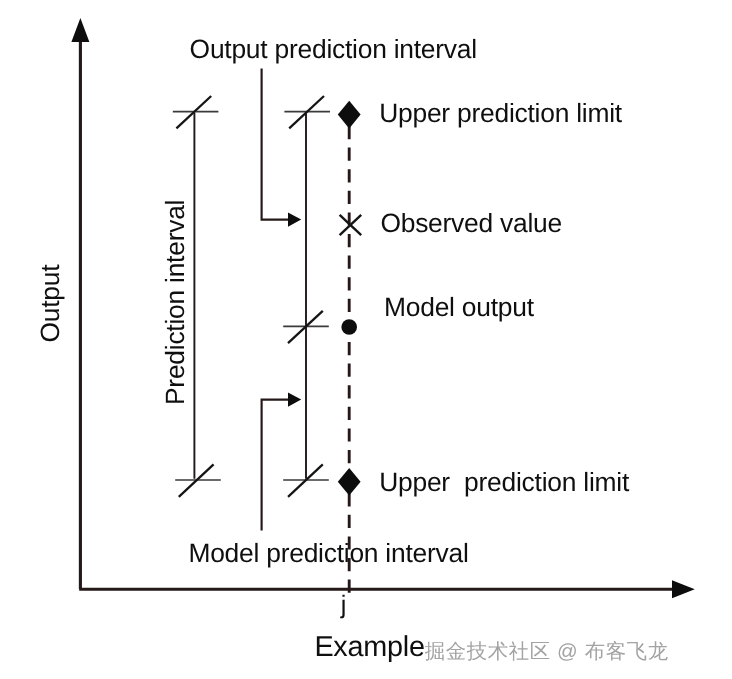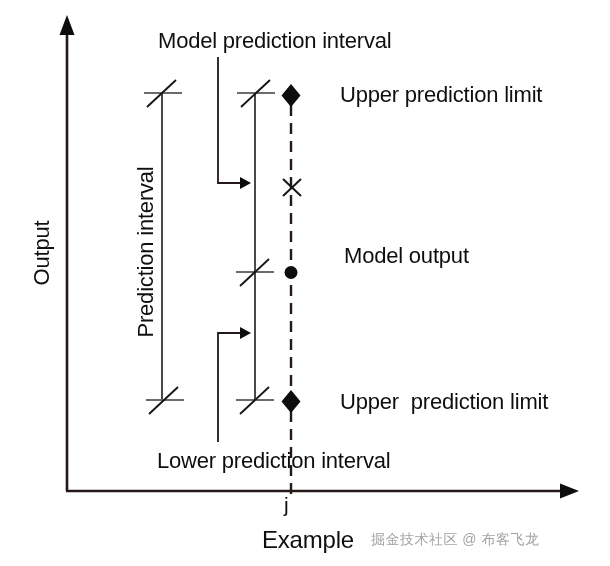--- a/index.html
+++ b/index.html
@@ -13,25 +13,25 @@
   #diagram-svg{position:absolute; left:0; top:0; color:var(--line);}
   .stroke{stroke:currentColor; fill:none;}
   .fillhead{fill:var(--marker); stroke:none;}
   .tickline{stroke:#3a3a3a; stroke-width:1.3;}
   .slash{stroke:#151515; stroke-width:1.9;}
   .xmark{stroke:#151515; stroke-width:2;}
   .lbl{
     position:absolute; font-size:22px; letter-spacing:-0.2px; white-space:pre;
     color:var(--text); line-height:1;
   }
-  .vcenter{transform:translate(0,-50%);margin-left:24px;}
+  .vcenter{transform:translate(0,-50%);}
   .rot{transform:translate(-50%,-50%) rotate(-90deg); transform-origin:center center;}
-  .example-row{position:absolute; left:262px; top:526px; display:flex; align-items:center; white-space:pre;}
+  .example-row{position:absolute; left:262px; top:526px; display:flex; align-items:flex-end; white-space:pre;}
   .example-word{font-size:24px; color:var(--text); letter-spacing:-0.2px;}
-  .wm{font-size:14px; color:var(--watermark); letter-spacing:0.5px;margin-left:17px;}
+  .wm{font-size:17px; color:var(--watermark); letter-spacing:0.5px;}
   .jlbl{font-size:21px;}
 </style>
 </head>
 <body>
 
 <div id="canvas">
 
   <svg id="diagram-svg" width="610" height="566" viewBox="0 0 610 566">
 
     <line class="stroke" stroke-width="2.6" x1="67" y1="491" x2="67" y2="33"></line>
@@ -67,30 +67,31 @@
     <polygon class="fillhead" points="251,183 240,177 240,189"></polygon>
 
     <polyline class="stroke" stroke-width="1.8" points="218,442 218,333 242,333"></polyline>
     <polygon class="fillhead" points="251,333 240,327 240,339"></polygon>
   </svg>
 
   <div class="lbl rot" style="left:42px; top:253px;">Output</div>
 
   <div class="lbl rot" style="left:146px; top:252px;">Prediction interval</div>
 
-  <div class="lbl" style="left:158px; top:30px;">Model prediction interval</div>
+  <div class="lbl" style="left:158px; top:30px;">Output prediction interval</div>
 
   <div class="lbl vcenter" style="left:316px; top:95px;">Upper prediction limit</div>
 
+  <div class="lbl vcenter" style="left:317px; top:186px;">Observed value</div>
 
   <div class="lbl vcenter" style="left:320px; top:256px;">Model output</div>
 
   <div class="lbl vcenter" style="left:316px; top:402px;">Upper  prediction limit</div>
 
-  <div class="lbl" style="left:157px; top:450px;">Lower prediction interval</div>
+  <div class="lbl" style="left:157px; top:450px;">Model prediction interval</div>
 
   <div class="lbl jlbl" style="left:284px; top:494px;">j</div>
 
   <div class="example-row">
     <span class="example-word">Example</span>
     <span class="wm">掘金技术社区 @ 布客飞龙</span>
   </div>
 
 </div>
 

